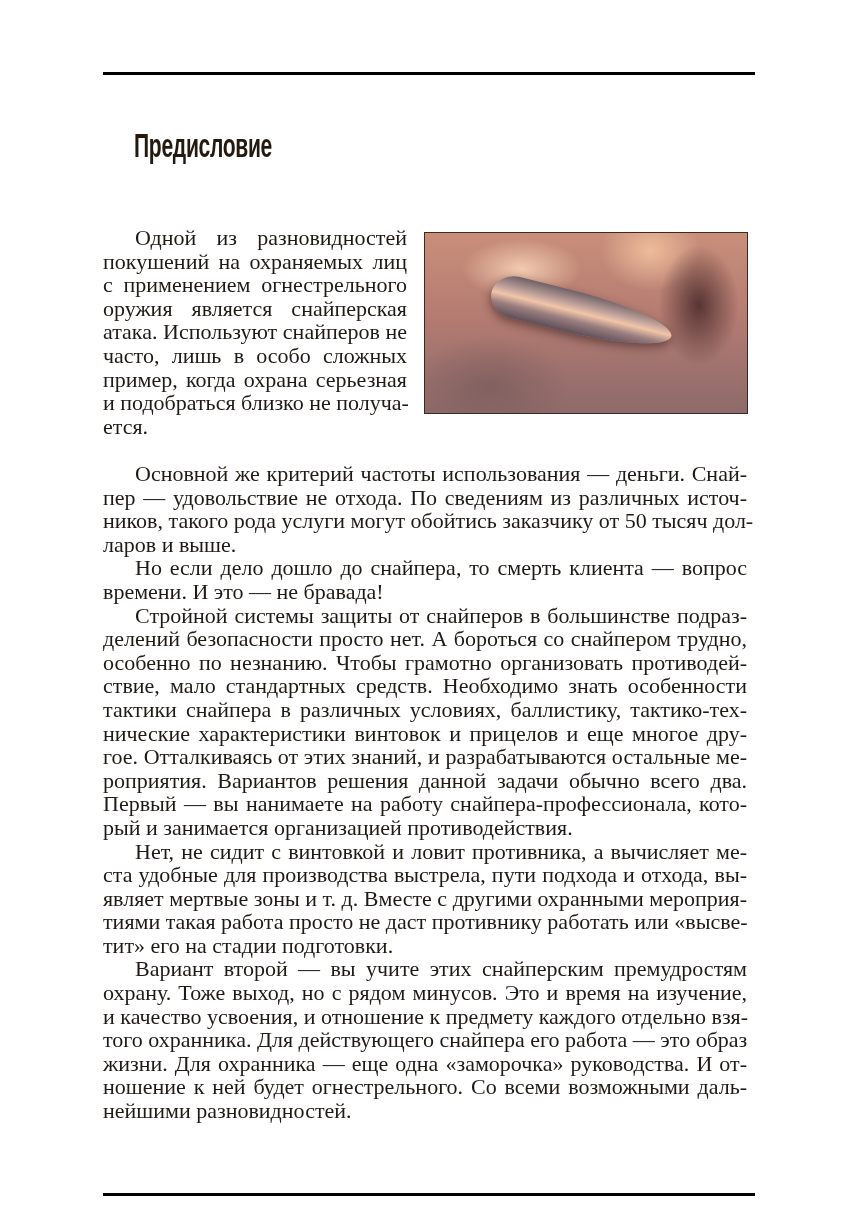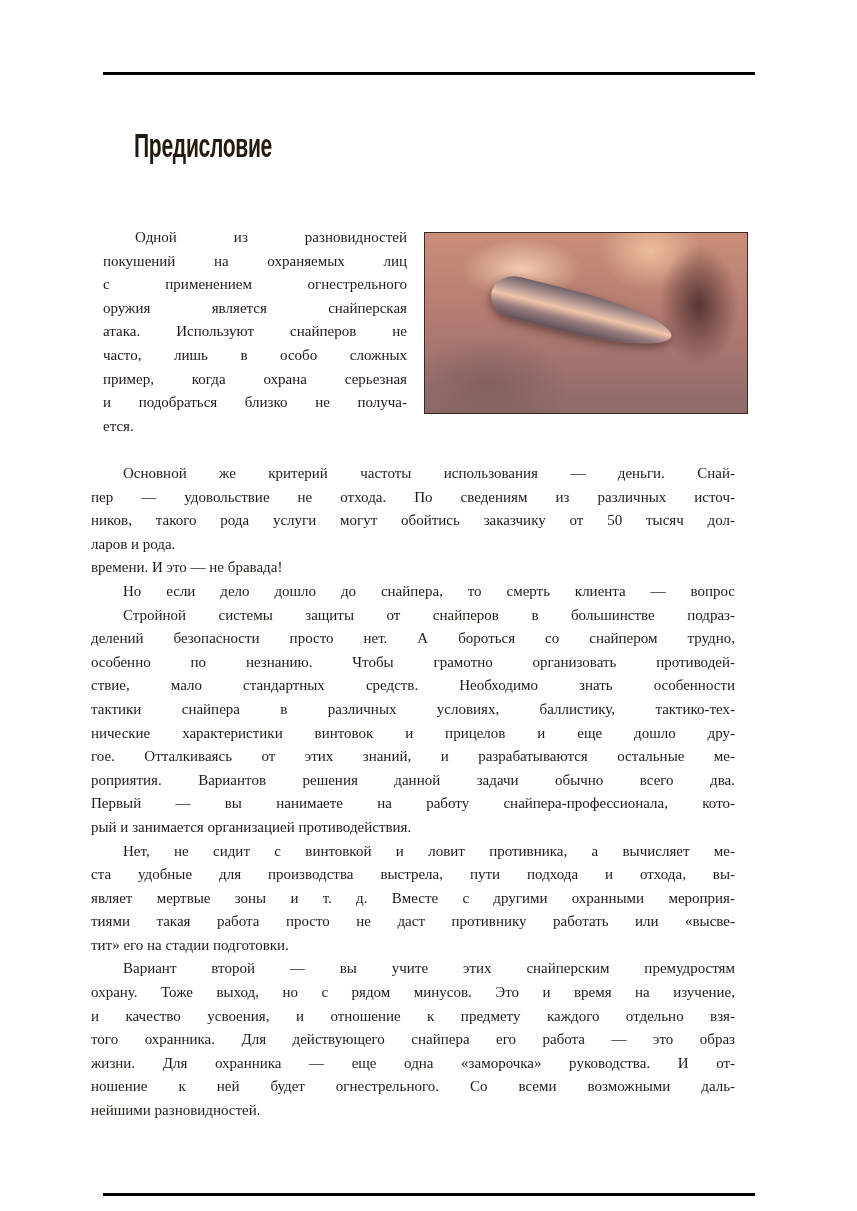--- a/index.html
+++ b/index.html
@@ -17,24 +17,24 @@
            background:
              radial-gradient(ellipse 40px 60px at 85% 40%, rgba(70,40,40,0.85), rgba(70,40,40,0) 100%),
              radial-gradient(ellipse 60px 30px at 30% 20%, rgba(255,220,190,0.8), rgba(255,220,190,0) 100%),
              radial-gradient(ellipse 50px 40px at 70% 10%, rgba(255,210,170,0.7), rgba(255,210,170,0) 100%),
              radial-gradient(ellipse 80px 50px at 20% 85%, rgba(120,90,90,0.7), rgba(120,90,90,0) 100%),
              linear-gradient(180deg, #c98f7a 0%, #b57c72 45%, #8d6a6a 100%); }
   .bullet { position: absolute; left: 64px; top: 60px; width: 185px; height: 42px;
             border-radius: 24px 60% 60% 24px / 50%;
             background: linear-gradient(180deg, #6e6068 0%, #c9a9a0 35%, #f2c5a8 48%, #9a7e80 70%, #5d4e58 100%);
             transform: rotate(14deg); box-shadow: 0 4px 10px rgba(40,20,20,0.5); }
-  .text { position: absolute; font-size: 15px; line-height: 23.6px; color: #1f1a14; text-align: justify; }
+  .text { position: absolute; font-size: 22px; line-height: 23.6px; color: #1f1a14; text-align: justify; }
   .text .line { display: block; text-align: justify; text-align-last: justify; white-space: nowrap; }
   .narrow { left: 103px; top: 226px; width: 304px; }
-  .wide { left: 91px; top: 462px; width: 644px; font-family: Liberation Serif, serif; }
+  .wide { left: 103px; top: 462px; width: 644px; font-family: Liberation Serif, serif; }
   .line.last { text-align-last: left; }
   .line.ind { padding-left: 32px; }
 </style>
 </head>
 <body>
 
 <div class="rule top"></div>
 
 <h1 class="title">Предисловие</h1>
 
@@ -52,33 +52,33 @@
   <span class="line">пример, когда охрана серьезная</span>
   <span class="line">и подобраться близко не получа-</span>
   <span class="line last">ется.</span>
 </div>
 
 <div class="text wide">
   <div>
     <span class="line ind">Основной же критерий частоты использования — деньги. Снай-</span>
     <span class="line">пер — удовольствие не отхода. По сведениям из различных источ-</span>
     <span class="line">ников, такого рода услуги могут обойтись заказчику от 50 тысяч дол-</span>
-    <span class="line last">ларов и рода.</span>
+    <span class="line last">ларов и выше.</span>
   </div>
   <div>
+    <span class="line ind">Но если дело дошло до снайпера, то смерть клиента — вопрос</span>
     <span class="line last">времени. И это — не бравада!</span>
-    <span class="line ind">Но если дело дошло до снайпера, то смерть клиента — вопрос</span>
   </div>
   <div>
     <span class="line ind">Стройной системы защиты от снайперов в большинстве подраз-</span>
     <span class="line">делений безопасности просто нет. А бороться со снайпером трудно,</span>
     <span class="line">особенно по незнанию. Чтобы грамотно организовать противодей-</span>
     <span class="line">ствие, мало стандартных средств. Необходимо знать особенности</span>
     <span class="line">тактики снайпера в различных условиях, баллистику, тактико-тех-</span>
-    <span class="line">нические характеристики винтовок и прицелов и еще дошло дру-</span>
+    <span class="line">нические характеристики винтовок и прицелов и еще многое дру-</span>
     <span class="line">гое. Отталкиваясь от этих знаний, и разрабатываются остальные ме-</span>
     <span class="line">роприятия. Вариантов решения данной задачи обычно всего два.</span>
     <span class="line">Первый — вы нанимаете на работу снайпера-профессионала, кото-</span>
     <span class="line last">рый и занимается организацией противодействия.</span>
   </div>
   <div>
     <span class="line ind">Нет, не сидит с винтовкой и ловит противника, а вычисляет ме-</span>
     <span class="line">ста удобные для производства выстрела, пути подхода и отхода, вы-</span>
     <span class="line">являет мертвые зоны и т. д. Вместе с другими охранными мероприя-</span>
     <span class="line">тиями такая работа просто не даст противнику работать или «высве-</span>

